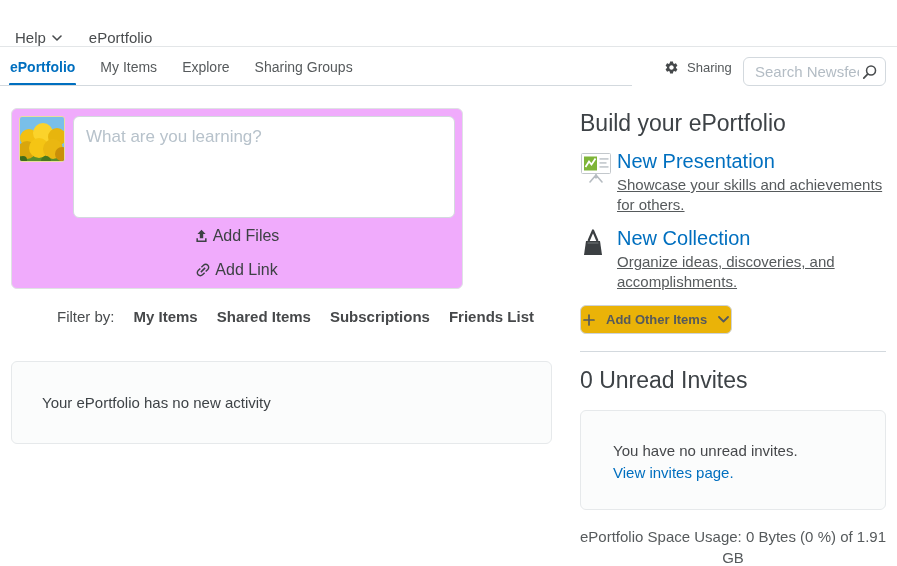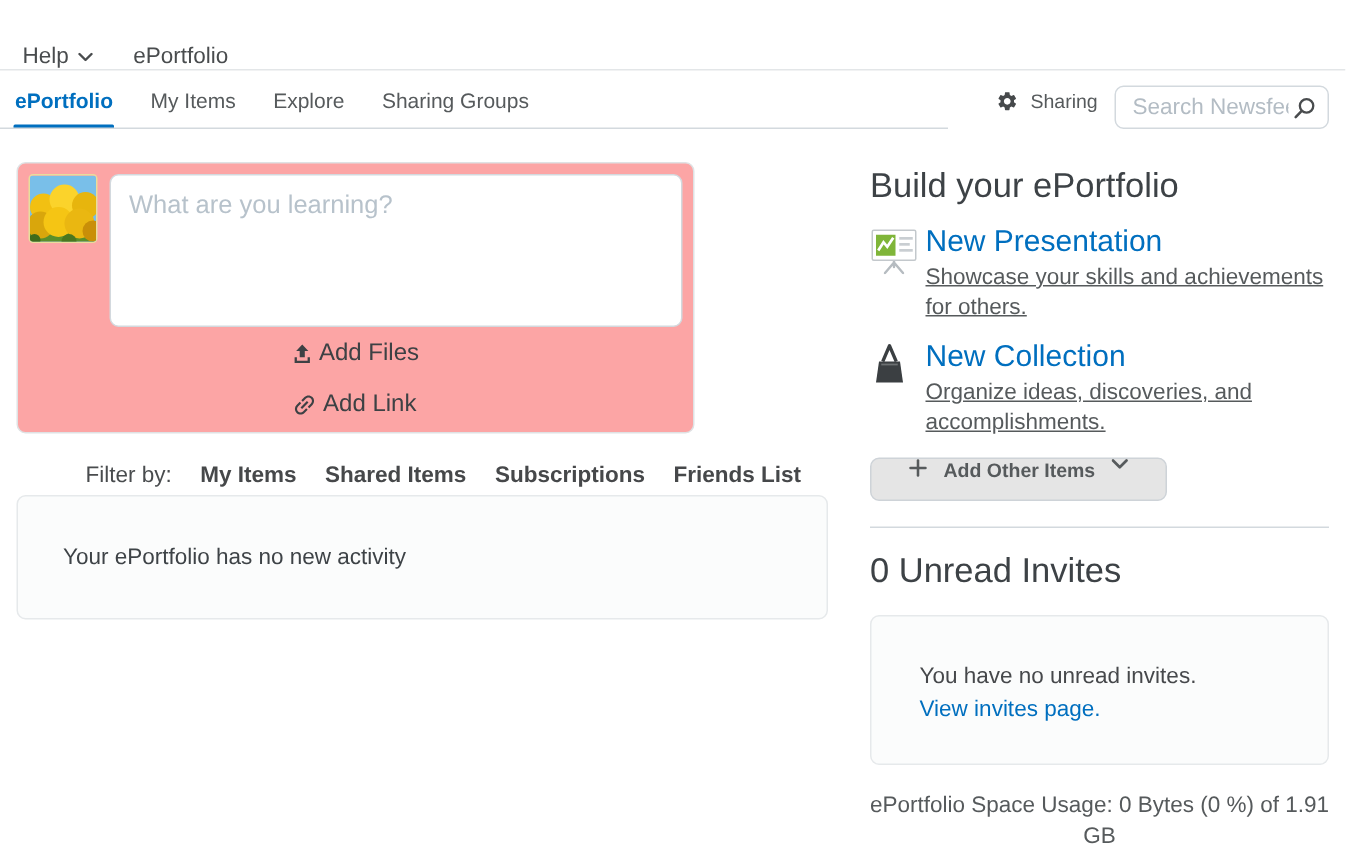--- a/index.html
+++ b/index.html
@@ -59,21 +59,21 @@
   }
   .searchbox input::placeholder { color: #b3bcc4; }
   .search-icon { position: absolute; right: 7px; top: 6px; cursor: pointer; }
   
   .main { display: flex; align-items: flex-start; padding-left: 11px; }
   .left-col { width: 541px; }
   .right-col { width: 306px; margin-left: 28px; }
   
   .composer {
     margin-top: 22px; width: 452px;
-    background: #fca5a5; border: 1px solid #dfe2e4; border-radius: 6px;
+    background: #f0abfc; border: 1px solid #dfe2e4; border-radius: 6px;
     padding: 7px;
   }
   .composer-row { display: flex; }
   .avatar {
     width: 46px; height: 46px; border-radius: 3px; overflow: hidden;
     flex: none; border: 1px solid #e8dd9c;
   }
   .composer textarea {
     flex: 1; height: 102px; margin-left: 8px; resize: none;
     border: 1px solid #d3d9de; border-radius: 6px;
@@ -94,41 +94,41 @@
   .filter-bar {
     margin-top: 19px; display: flex; align-items: center; gap: 19px;
     font-size: 15px;
   }
   .filter-label { color: #494c4e; margin-left: 46px; }
   .filter-link {
     color: #46484a; font-weight: bold; text-decoration: none; cursor: pointer;
   }
   
   .activity-card {
-    margin-top: 5px; width: 541px; height: 83px;
+    margin-top: 36px; width: 541px; height: 83px;
     background: #fbfcfc; border: 1px solid #e6e9eb; border-radius: 6px;
     padding: 32px 0 0 30px; font-size: 15px; color: #3e4347;
   }
   
   .side-heading {
     margin-top: 22px; font-size: 23px; font-weight: normal; color: #3d4246;
     line-height: 30px;
   }
   .action-item { display: flex; margin-top: 10px; }
   .action-icon { width: 34px; flex: none; padding-top: 3px; }
   .action-body { margin-left: 3px; }
   .action-title {
     font-size: 20px; color: #006fbf; text-decoration: none; cursor: pointer;
     line-height: 26px; display: inline-block;
   }
   .action-desc { font-size: 15px; color: #565a5c; line-height: 20px; margin-top: 1px; text-decoration: underline; }
   .add-other-btn {
-    margin-top: 13px; height: 29px; padding: 0 25px;
-    display: inline-flex; align-items: flex-start; gap: 11px;
-    background: #e5e5e5; border: 1px solid #ced3d8; border-radius: 6px;
+    margin-top: 13px; height: 29px; padding: 0 2px;
+    display: inline-flex; align-items: center; gap: 11px;
+    background: #eab308; border: 1px solid #ced3d8; border-radius: 6px;
     font-family: inherit; font-size: 13px; font-weight: bold; color: #565a5c;
     cursor: pointer;
   }
   .side-divider { margin-top: 17px; border: 0; border-top: 1px solid #d3d9de; }
   .invites-heading { margin-top: 13px; }
   .invites-card {
     margin-top: 15px; height: 100px;
     background: #fbfcfc; border: 1px solid #e6e9eb; border-radius: 6px;
     padding: 29px 10px 0 32px; font-size: 15px; color: #46484b; line-height: 22px;
   }

